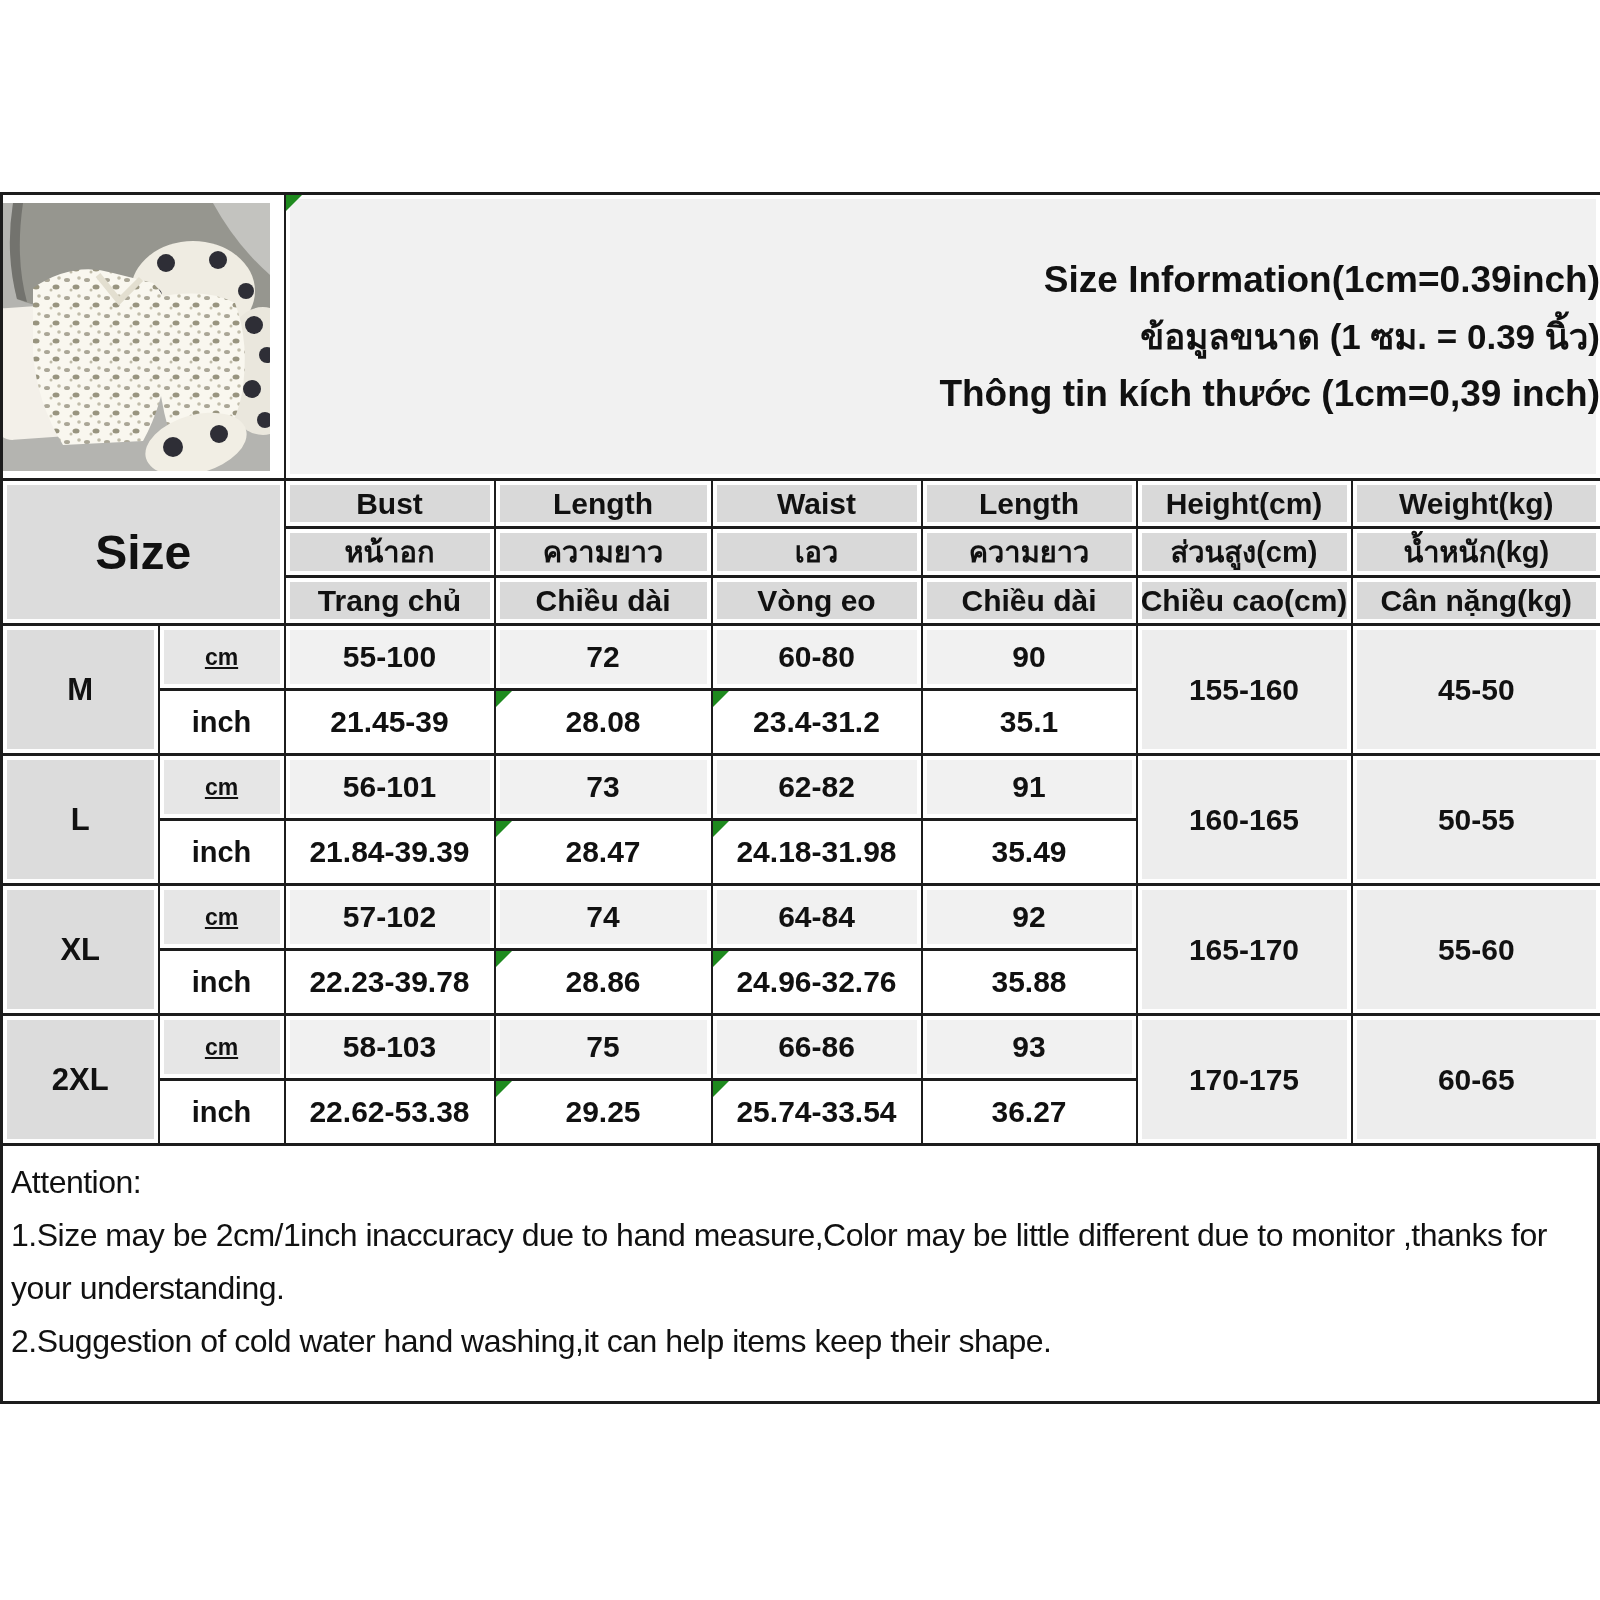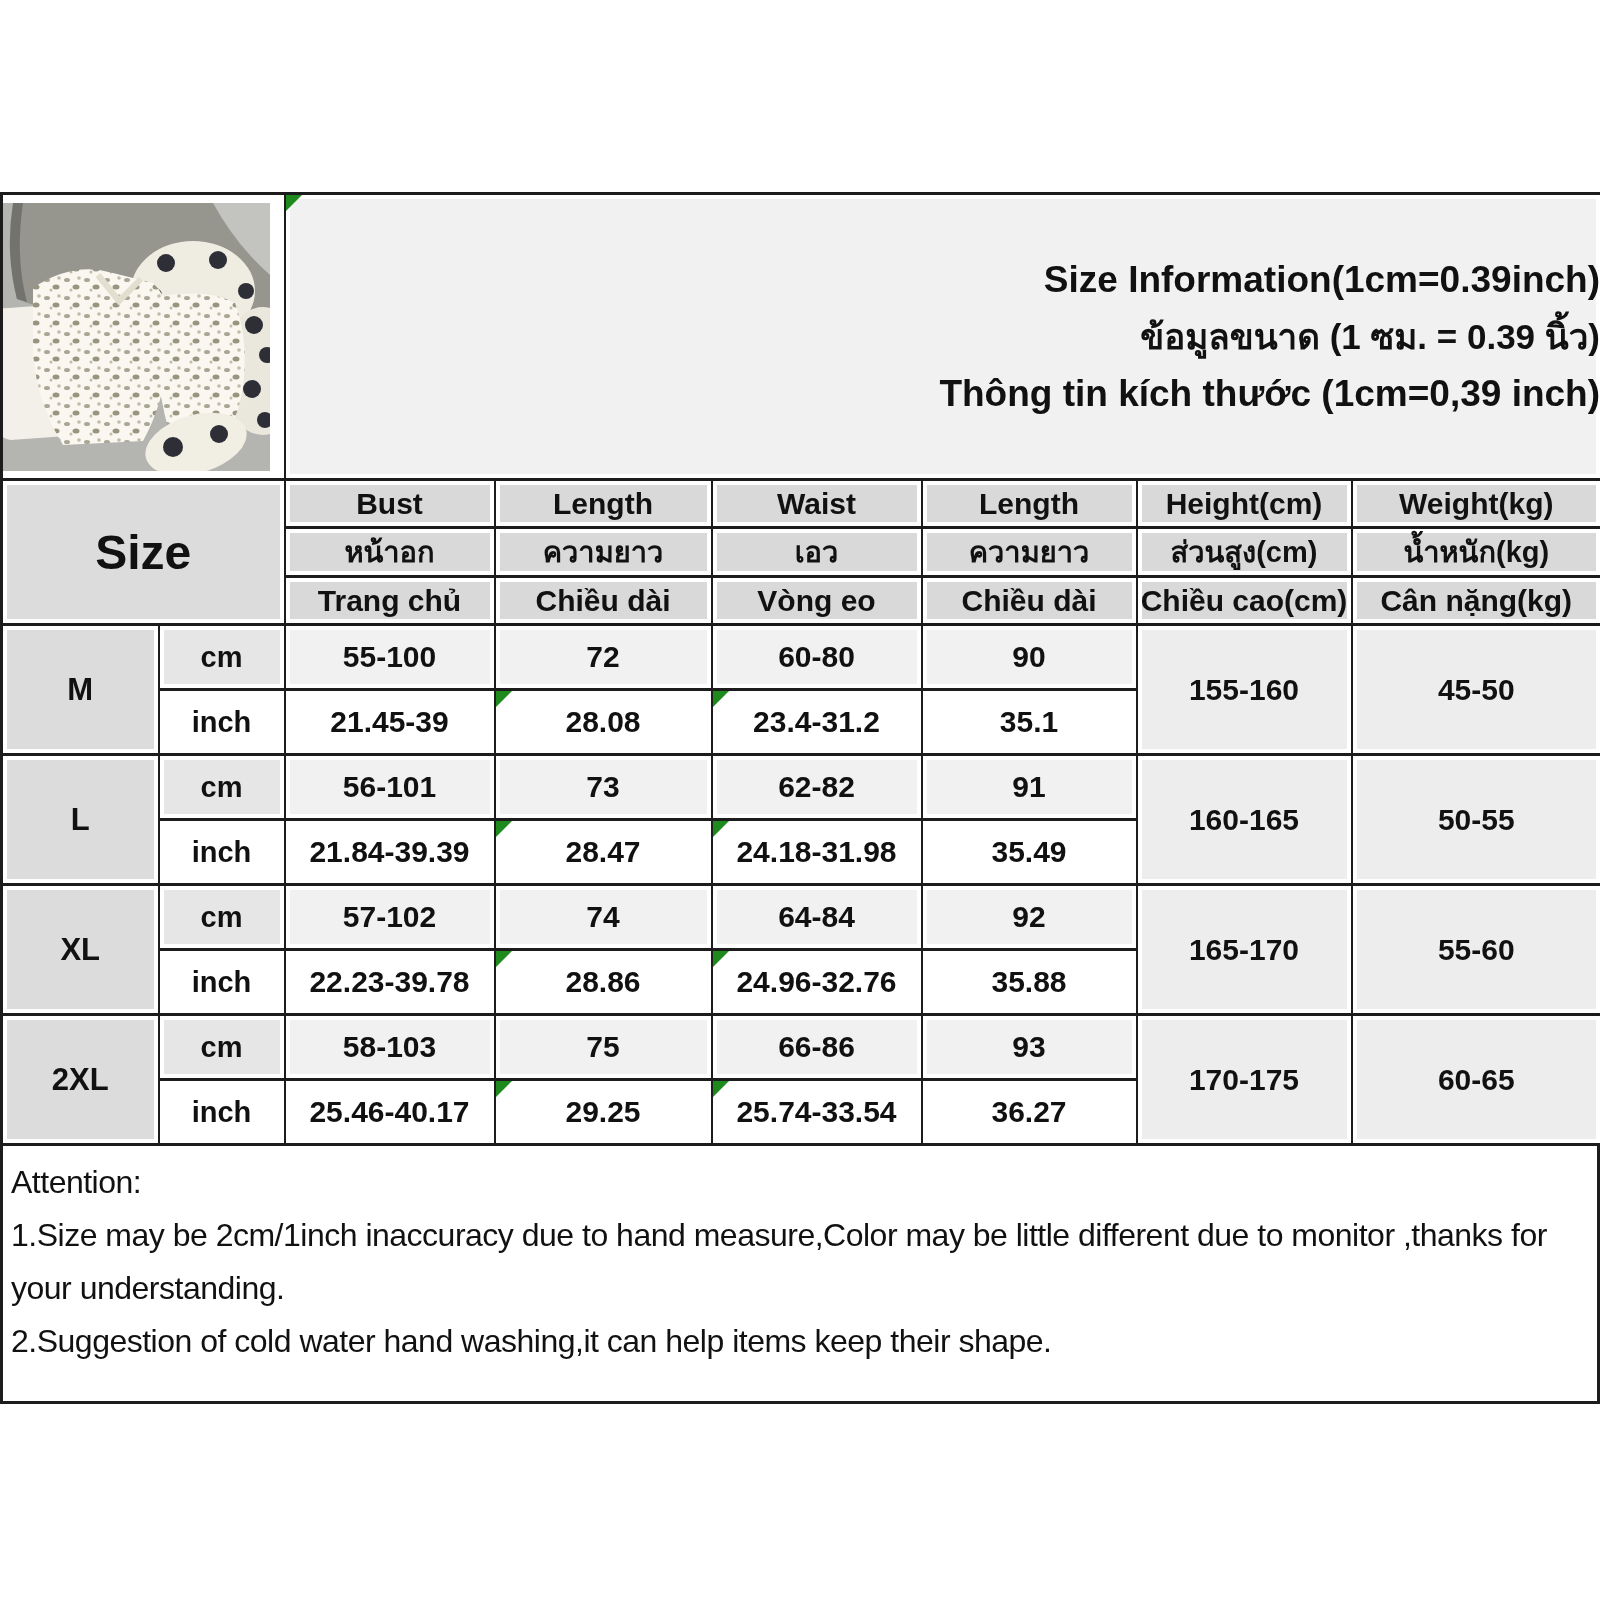--- a/index.html
+++ b/index.html
@@ -34,21 +34,21 @@
   .title-cell .line { line-height:57px;text-align:right; }
   .title-en, .title-vi { font-size:37px; }
   .title-th { font-size:35px; }
 
   .hd { background:#d9d9d9; }
   .hd-en, .hd-vi { font-size:30px; }
   .hd-th { font-size:29px; }
   .size-cell { background:#dcdcdc; font-size:48px; }
 
   .lbl-size { background:#dcdcdc; font-size:31px; }
-  .unit-cm  { background:#e6e6e6; font-size:29px; }
+  .unit-cm  { background:#e6e6e6; font-size:23px;text-decoration:underline; }
   .unit-inch{ background:#ffffff; font-size:29px; }
   .val-cm   { background:#f1f1f1; font-size:30px; }
   .val-inch { background:#ffffff; font-size:30px; }
   .merged   { background:#ededed; font-size:30px; }
 
   .flag {
     position:absolute; top:0; left:0; width:0; height:0;
     border-top:16px solid #1e8a1e; border-right:16px solid transparent;
   }
 
@@ -209,21 +209,21 @@
       <td class="unit-cm shade">cm</td>
       <td class="val-cm shade">58-103</td>
       <td class="val-cm shade">75</td>
       <td class="val-cm shade">66-86</td>
       <td class="val-cm shade">93</td>
       <td class="merged shade" rowspan="2">170-175</td>
       <td class="merged shade" rowspan="2">60-65</td>
     </tr>
     <tr class="data-row">
       <td class="unit-inch">inch</td>
-      <td class="val-inch">25.46-40.17</td>
+      <td class="val-inch">22.62-53.38</td>
       <td class="val-inch"><span class="flag"></span><span>29.25</span></td>
       <td class="val-inch"><span class="flag"></span><span>25.74-33.54</span></td>
       <td class="val-inch">36.27</td>
     </tr>
   </tbody>
     </table>
 
   <div class="attention">
     <div>Attention:</div>
     <div>1.Size may be 2cm/1inch inaccuracy due to hand measure,Color may be little different due to monitor ,thanks for your understanding.</div>

